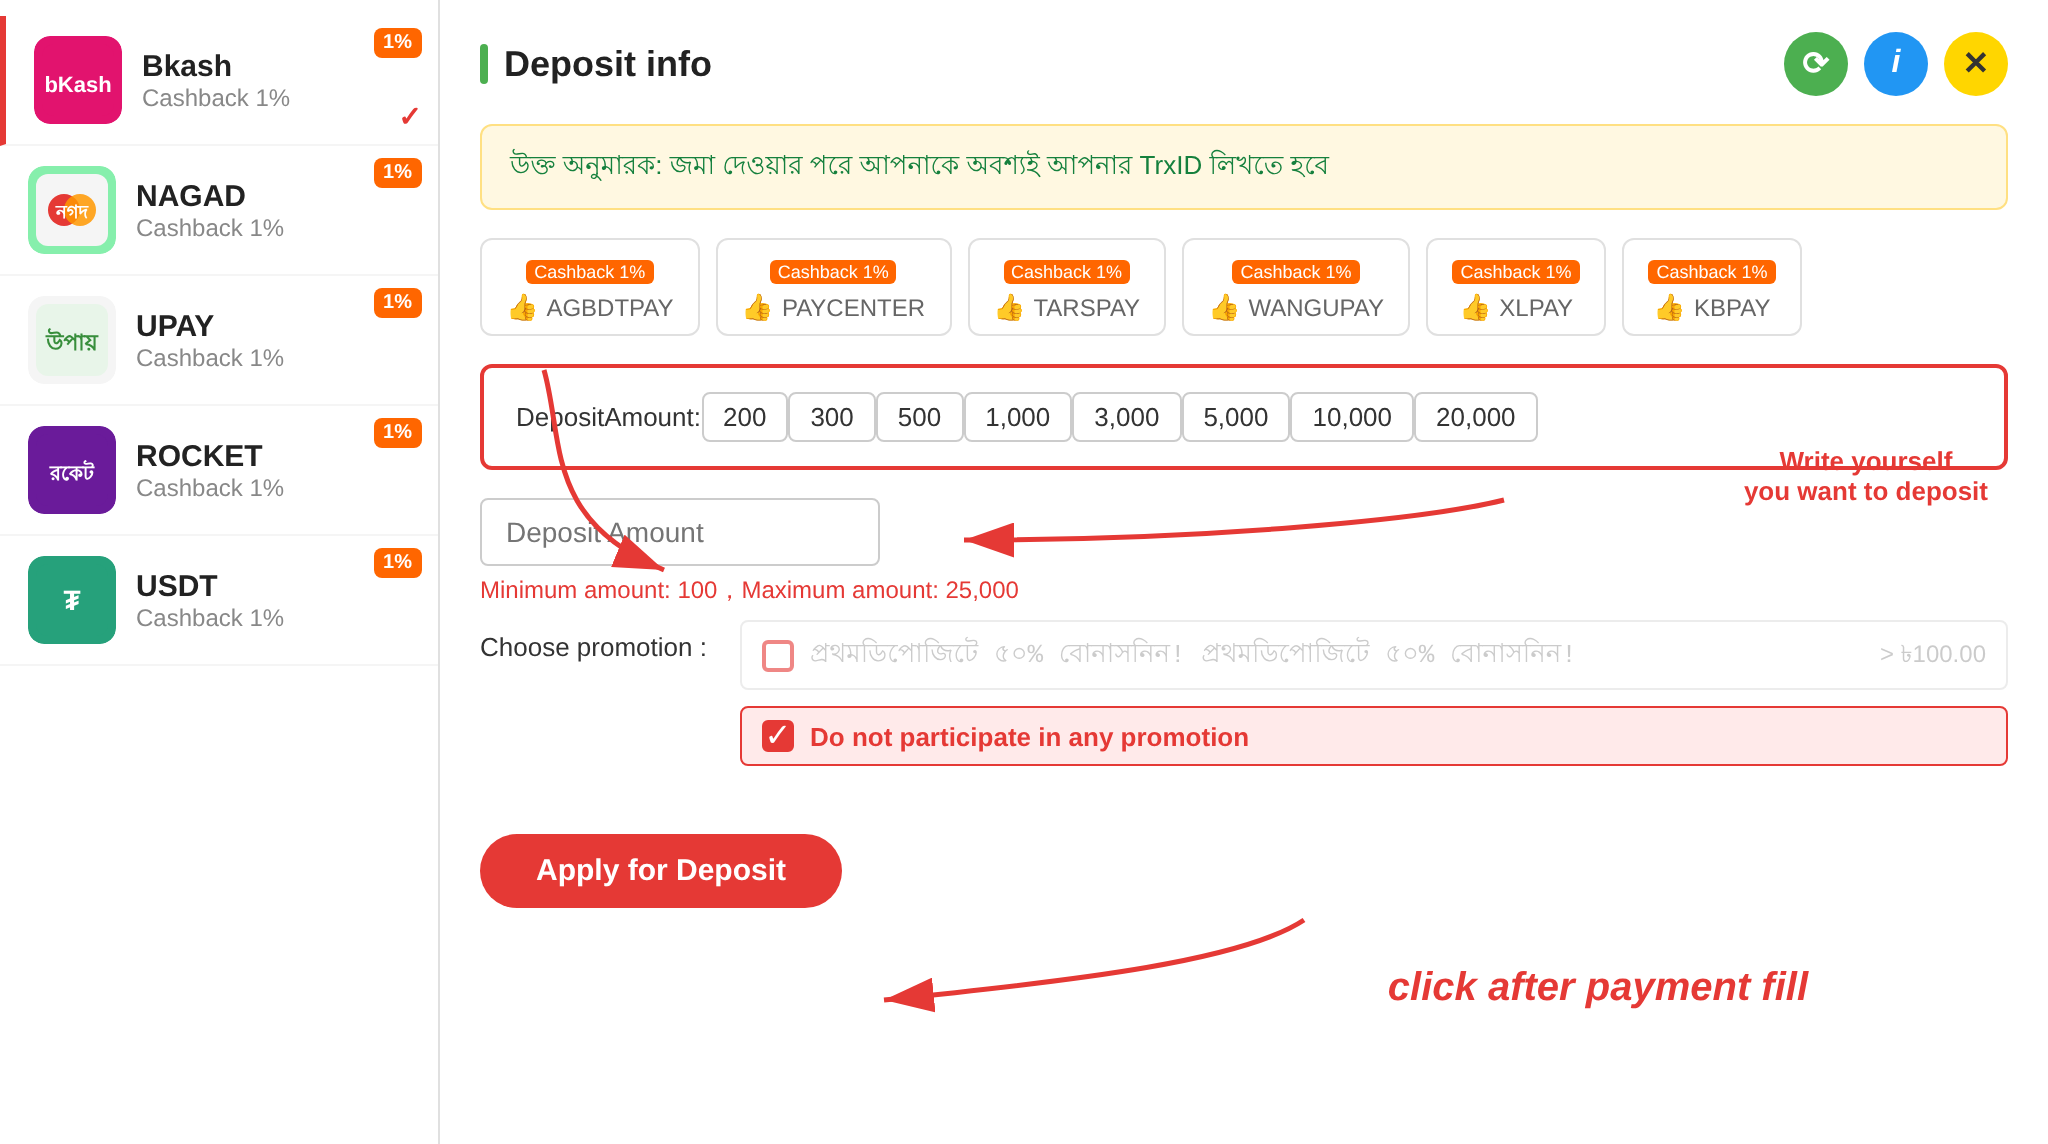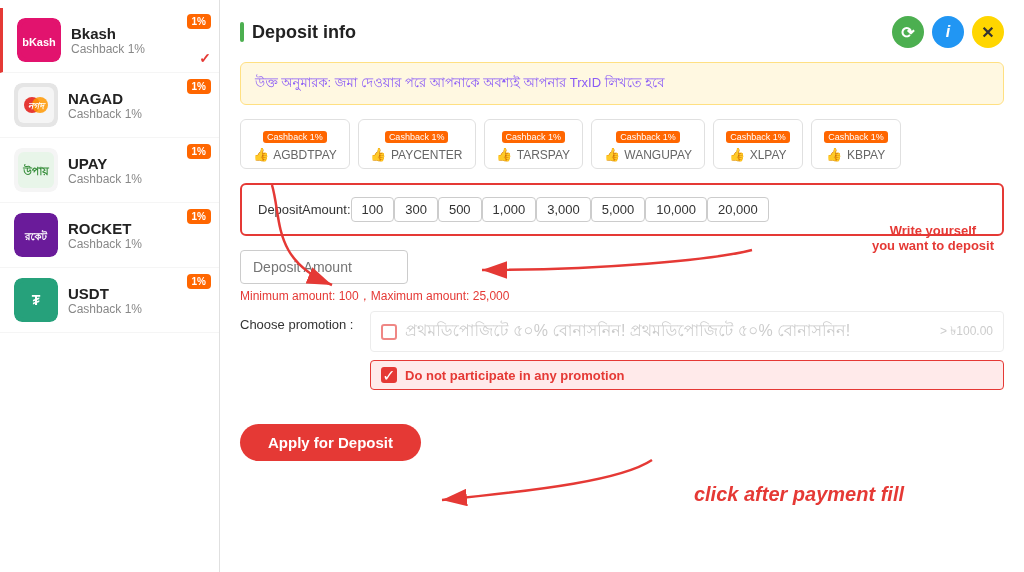--- a/index.html
+++ b/index.html
@@ -82,24 +82,24 @@
       font-size: 11px;
       font-weight: bold;
       width: 44px;
       height: 44px;
       border-radius: 8px;
       display: flex;
       align-items: center;
       justify-content: center;
     }
     .nagad-icon {
-      background: #e5e5e5;
+      background: #86efac;
       width: 44px; height: 44px; border-radius: 8px;
       display: flex; align-items: center; justify-content: center;
-      font-size: 10px; font-weight: bold; color: #e53935; font-style: italic;
+      font-size: 10px; font-weight: bold; color: #e53935;
     }
     .upay-icon {
       background: #f5f5f5;
       width: 44px; height: 44px; border-radius: 8px;
       display: flex; align-items: center; justify-content: center;
       font-size: 18px;
     }
     .rocket-icon {
       background: #6a1b9a;
       width: 44px; height: 44px; border-radius: 8px;
@@ -165,21 +165,21 @@
     .icon-close { background: #ffd600; color: #333; }
 
     
     .notice-box {
       background: #fff8e1;
       border: 1px solid #ffe082;
       border-radius: 6px;
       padding: 10px 14px;
       margin-bottom: 14px;
       font-size: 13px;
-      color: #8b5cf6;
+      color: #15803d;
     }
 
     
     .payment-methods {
       display: flex;
       gap: 8px;
       margin-bottom: 14px;
       overflow-x: auto;
     }
     .payment-method-card {
@@ -245,21 +245,21 @@
     
     .deposit-input-row {
       margin-bottom: 6px;
       display: flex;
       flex-direction: column;
       align-items: flex-start;
       gap: 4px;
       margin-top: 8px;
     }
     .deposit-input {
-      width: 168px;
+      width: 200px;
       padding: 8px 12px;
       border: 1px solid #ccc;
       border-radius: 4px;
       font-size: 14px;
       color: #aaa;
       outline: none;
     }
     .min-max-text {
       font-size: 12px;
       color: #e53935;
@@ -288,23 +288,24 @@
       padding: 6px 10px;
       gap: 8px;
       width: 100%;
       cursor: pointer;
       margin-bottom: 8px;
     }
     .promo-option-disabled {
       opacity: 0.6;
     }
     .promo-text {
-      font-size: 16px;
+      font-size: 13px;
       color: #aaa;
       flex: 1;
+      font-family: Liberation Mono, monospace;
     }
     .promo-amount {
       font-size: 12px;
       color: #aaa;
     }
     .promo-selected {
       background: #ffeaea;
       border-color: #e53935;
     }
     .promo-selected-text {
@@ -519,21 +520,21 @@
       <div class="pm-thumb">
         <span class="pm-thumb-icon">👍</span>
         <span>KBPAY</span>
       </div>
     </div>
   </div>
 
   <div class="deposit-amount-box">
     <div class="deposit-amount-row">
       <span class="deposit-label">DepositAmount:</span>
-      <button class="amount-btn">100</button>
+      <button class="amount-btn">200</button>
       <button class="amount-btn">300</button>
       <button class="amount-btn">500</button>
       <button class="amount-btn">1,000</button>
       <button class="amount-btn">3,000</button>
       <button class="amount-btn">5,000</button>
       <button class="amount-btn">10,000</button>
       <button class="amount-btn">20,000</button>
     </div>
   </div>
 

